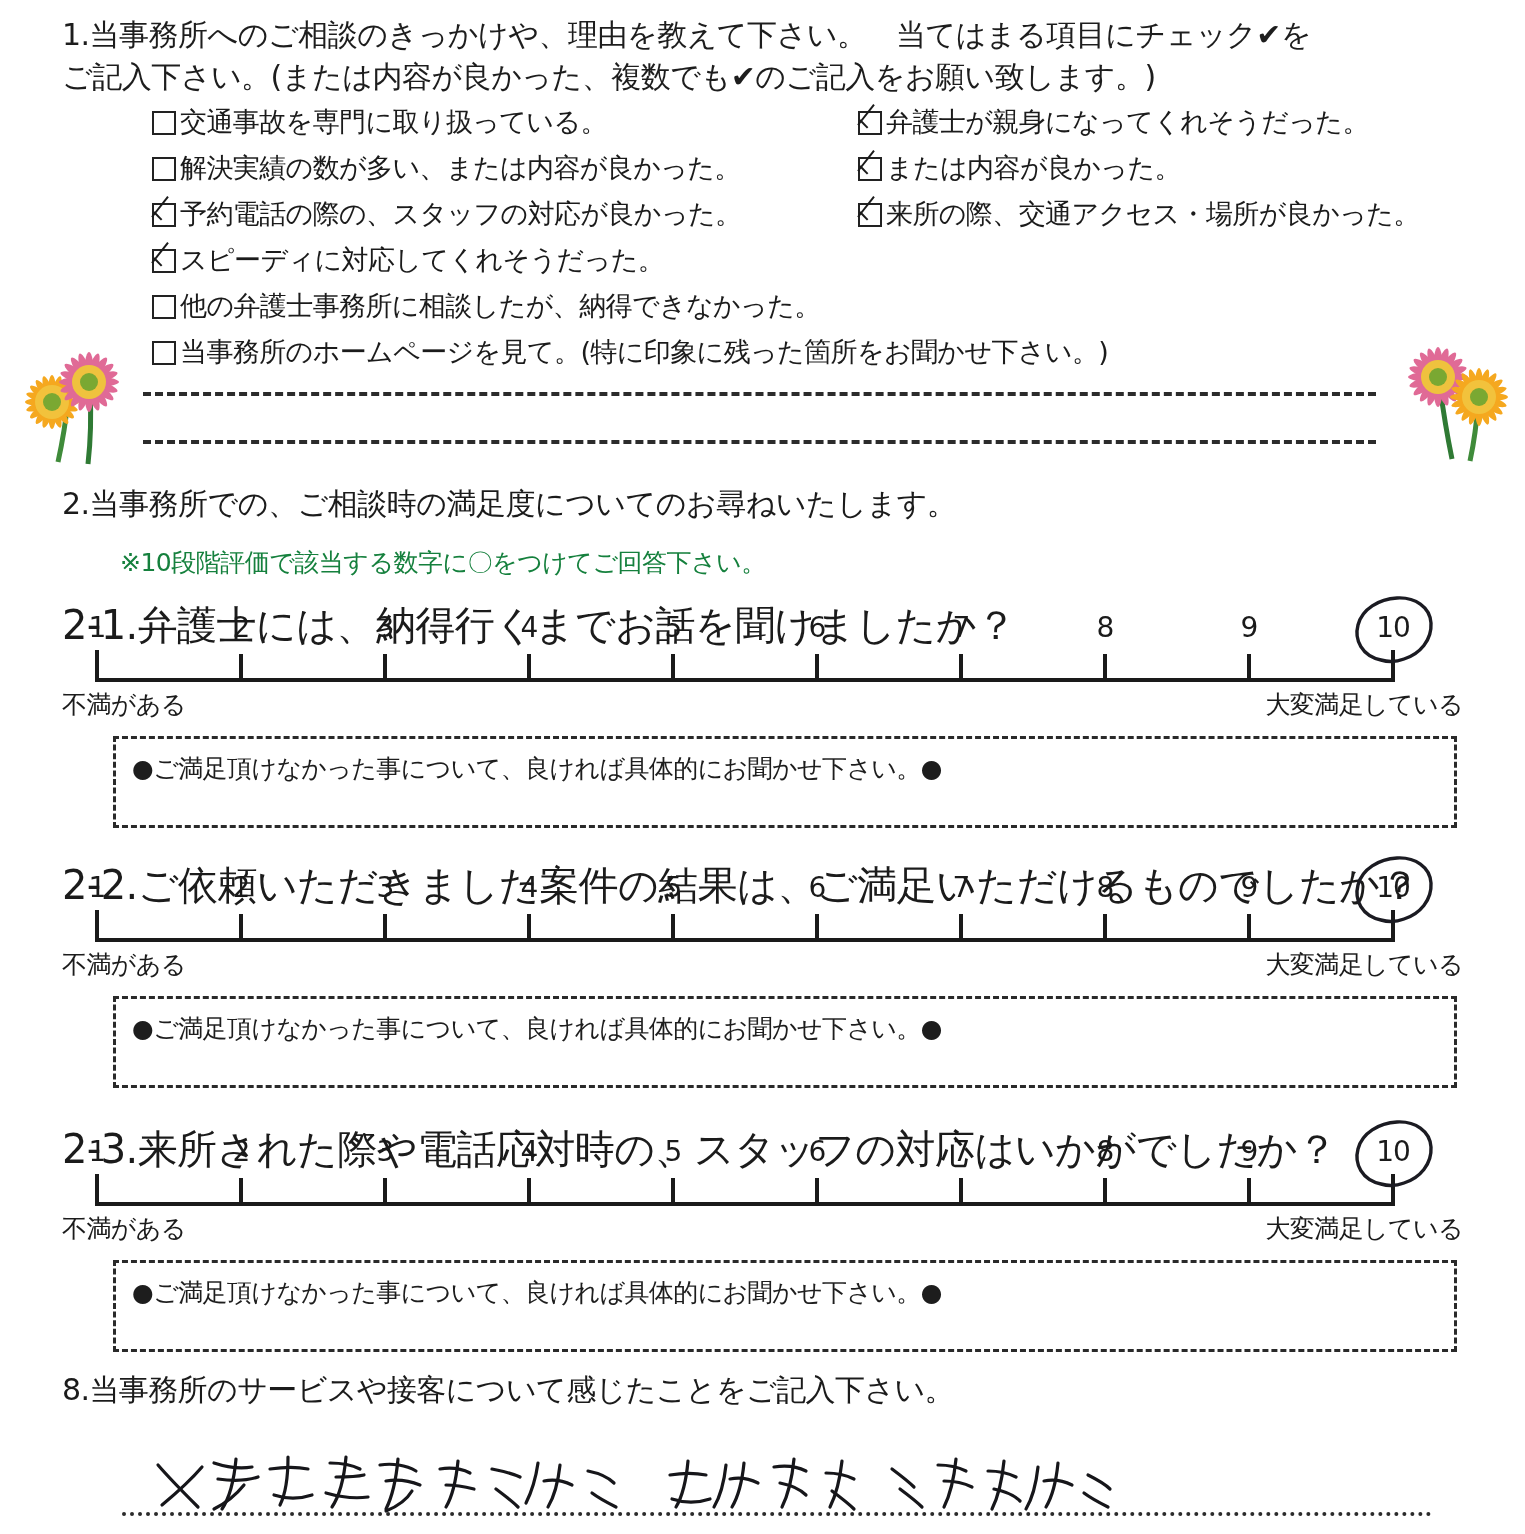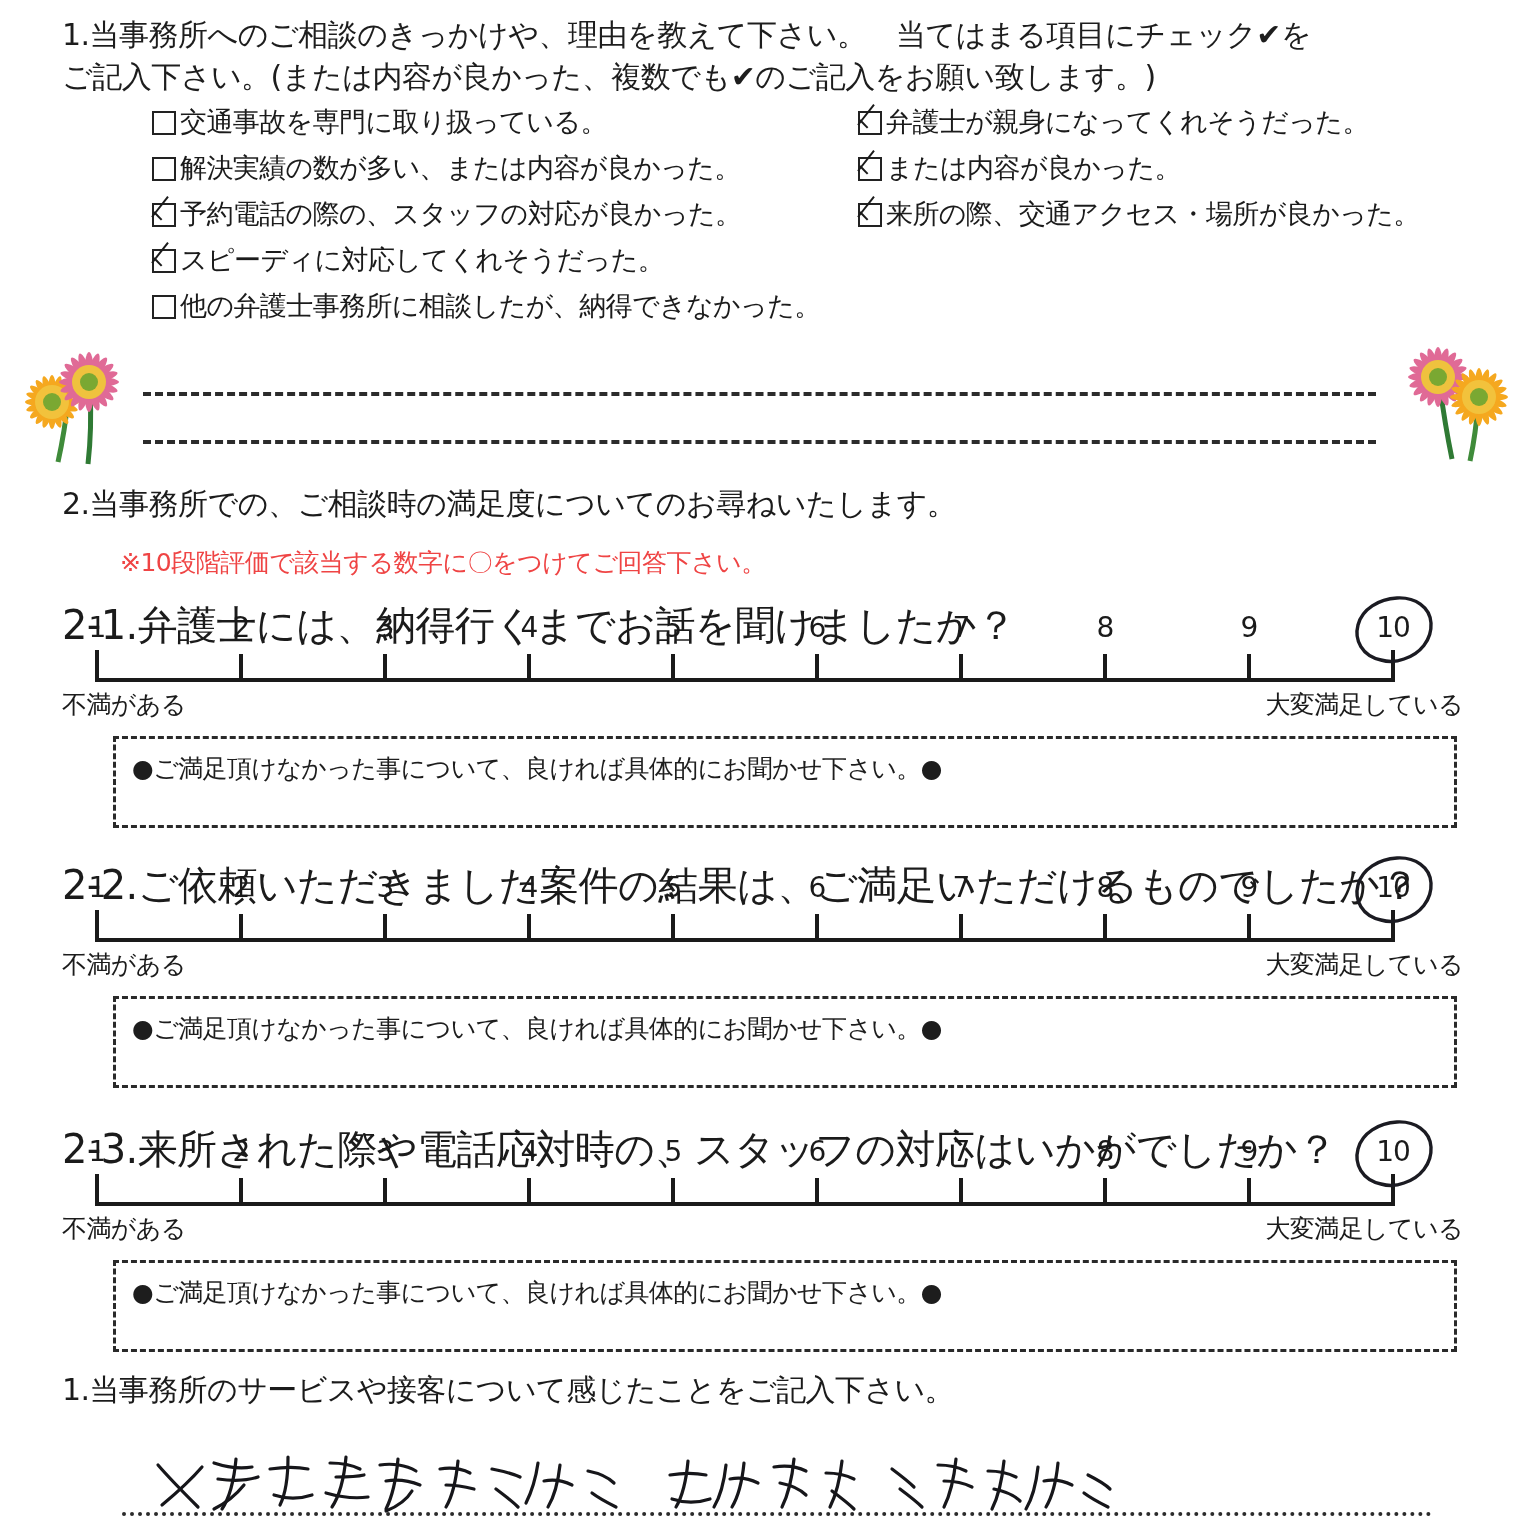--- a/index.html
+++ b/index.html
@@ -14,21 +14,21 @@
     -webkit-font-smoothing:antialiased;
   }
   .page{position:absolute;inset:0;}
 
   
   .q-head{
     font-size:30px;line-height:42px;letter-spacing:-0.5px;
     color:#1d1d1d;font-weight:400;
   }
   .q-head-2{font-size:30px;line-height:40px;letter-spacing:-0.5px;}
-  .sub-note{font-size:25px;line-height:34px;letter-spacing:-0.5px;color:#ef4444;}
+  .sub-note{font-size:25px;line-height:34px;letter-spacing:-0.5px;color:#15803d;}
 
   
   #sec1-title{position:absolute;left:62px;top:14px;width:1420px;}
   .opt-col{position:absolute;}
   #opt-left{left:152px;top:100px;width:720px;}
   #opt-right{left:858px;top:100px;width:610px;}
   .opt-row{
     display:flex;align-items:flex-start;
     font-size:27px;line-height:44px;letter-spacing:-0.6px;
     white-space:nowrap;margin-bottom:2px;
@@ -127,20 +127,24 @@
       <span class="cbox checked"></span>
       <span class="opt-label">予約電話の際の、スタッフの対応が良かった。</span>
     </div>
     <div class="opt-row">
       <span class="cbox checked"></span>
       <span class="opt-label">スピーディに対応してくれそうだった。</span>
     </div>
     <div class="opt-row">
       <span class="cbox"></span>
       <span class="opt-label">他の弁護士事務所に相談したが、納得できなかった。</span>
+    </div>
+    <div class="opt-row">
+      <span class="cbox"></span>
+      <span class="opt-label">当事務所のホームページを見て。(特に印象に残った箇所をお聞かせ下さい。)</span>
     </div>
   </div>
 
   <div class="opt-col" id="opt-right">
     <div class="opt-row">
       <span class="cbox checked"></span>
       <span class="opt-label">弁護士が親身になってくれそうだった。</span>
     </div>
     <div class="opt-row">
       <span class="cbox checked"></span>
@@ -356,21 +360,21 @@
             </svg></div>
         </div>
     </div>
     <div class="anchor-l" style="top:1212px">不満がある</div>
     <div class="anchor-r" style="top:1212px">大変満足している</div>
     <div class="cbox-dashed" style="top:1260px">
       <div class="cbox-text">●ご満足頂けなかった事について、良ければ具体的にお聞かせ下さい。●</div>
     </div>
   </div>
 
-  <div id="sec3-title">1.当事務所のサービスや接客について感じたことをご記入下さい。</div>
+  <div id="sec3-title">8.当事務所のサービスや接客について感じたことをご記入下さい。</div>
   <div id="handwriting">
     <svg viewBox="0 0 1000 60" width="1000" height="60">
       <g stroke="#16161a" stroke-width="3.2" fill="none" stroke-linecap="round" stroke-linejoin="round">
         <path d="M18 10 C30 24 46 40 58 52"></path>
         <path d="M62 12 C50 26 34 40 22 50"></path>
         <path d="M74 8 C86 12 100 14 112 12"></path>
         <path d="M78 24 C92 26 106 26 118 22"></path>
         <path d="M96 4 C94 26 90 42 82 54"></path>
         <path d="M104 30 C96 40 86 48 74 54"></path>
         <path d="M130 14 C144 12 158 12 168 14"></path>

